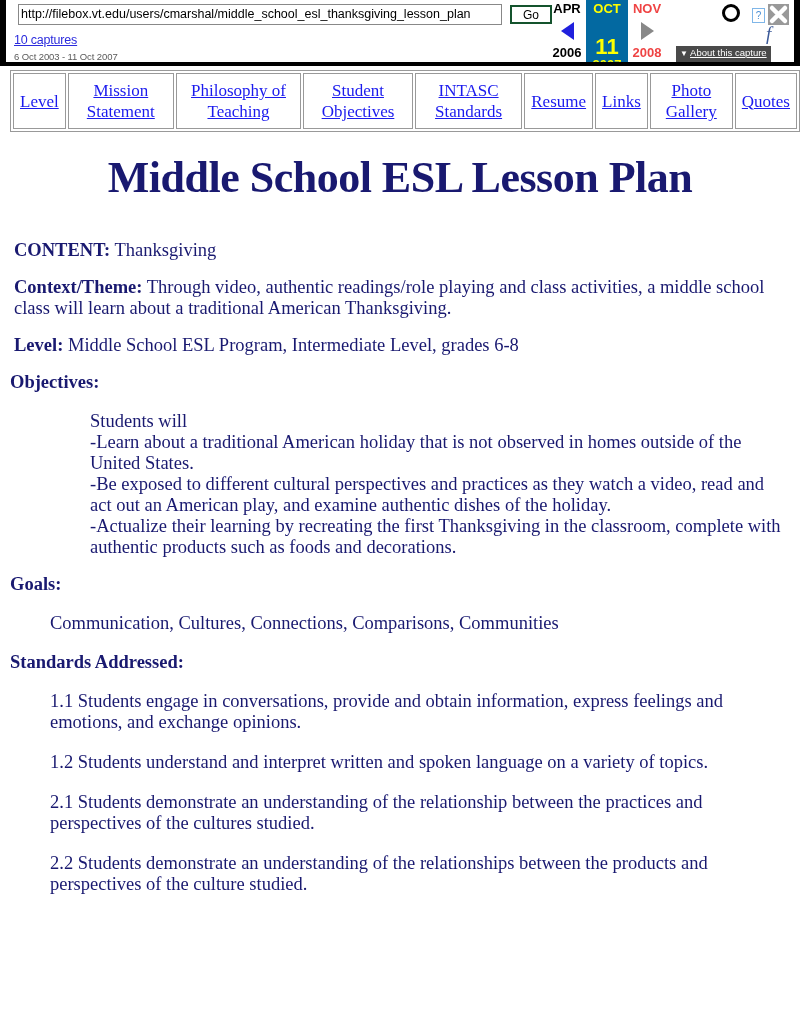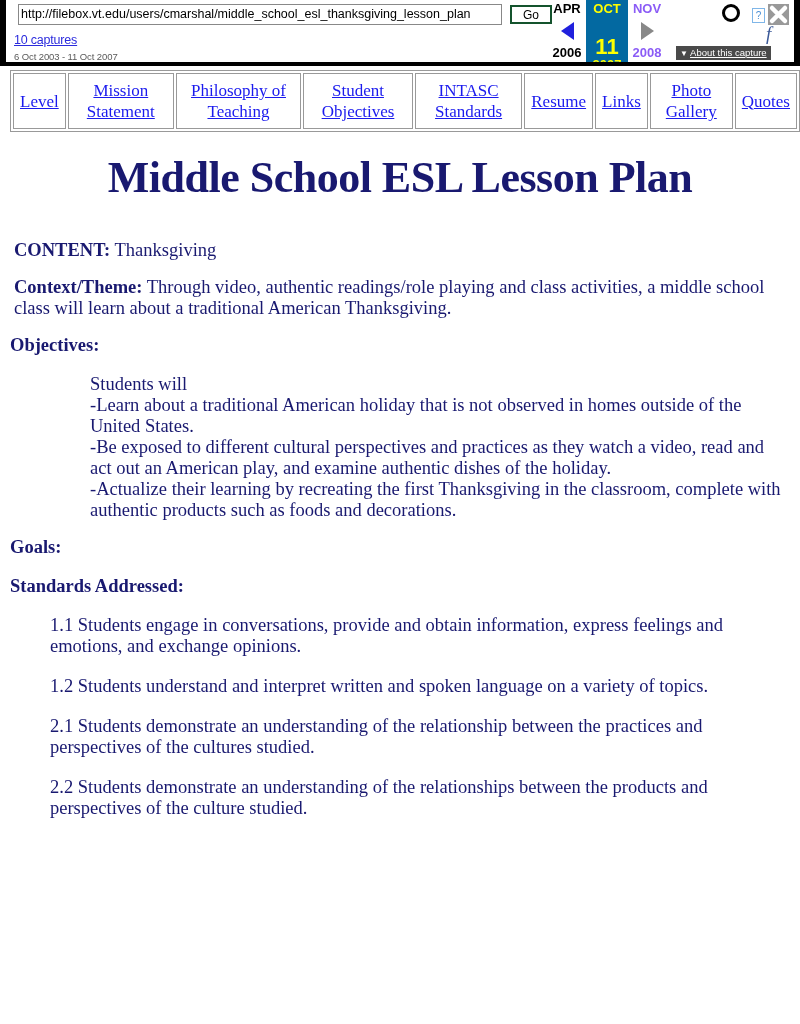--- a/index.html
+++ b/index.html
@@ -104,21 +104,21 @@
     width: 38px;
     display: flex;
     flex-direction: column;
     align-items: center;
     justify-content: space-between;
     padding: 2px 1px 2px 1px;
     box-sizing: border-box;
   }
   .wm-date-col.prev { color: #000000; }
   .wm-date-col.cur  { background: #0369a1; width: 42px; }
-  .wm-date-col.next { color: #8b5cf6; }
+  .wm-date-col.next { color: #ef4444; }
   .wm-mon { font-size: 13px; line-height: 14px; }
   .wm-day { font-size: 22px; line-height: 22px; color: #ffff00; margin-top: 20px; }
   .wm-yr  { font-size: 13px; line-height: 14px; }
   .wm-date-col.cur .wm-mon, .wm-date-col.cur .wm-yr { color: #ffff00; }
   .wm-arrow-prev {
     width: 0; height: 0;
     border-top: 9px solid transparent;
     border-bottom: 9px solid transparent;
     border-right: 13px solid #2020dd;
   }
@@ -168,21 +168,21 @@
     font-family: "Liberation Serif", "DejaVu Serif", serif;
     font-size: 19px;
     line-height: 19px;
     color: #3b5998;
     font-style: italic;
   }
 
   .wm-about {
     position: absolute;
     left: 676px; top: 46px;
-    height: 14px;
+    height: 26px;
     background: #4a4a4a;
     color: #ffffff;
     font-family: "Liberation Sans", "DejaVu Sans", sans-serif;
     font-size: 9.5px;
     line-height: 14px;
     padding: 0 4px;
     cursor: pointer;
     white-space: nowrap;
     text-align: right;
   }
@@ -360,30 +360,34 @@
   <h1 class="page-title">Middle School ESL Lesson Plan</h1>
 
   <p class="para">
     <span class="lbl">CONTENT:</span><span> Thanksgiving</span>
   </p>
 
   <p class="para">
     <span class="lbl">Context/Theme:</span><span> Through video, authentic readings/role playing and class activities, a middle school class will learn about a traditional American Thanksgiving.</span>
   </p>
 
+  <p class="para">
+    <span class="lbl">Level:</span><span> Middle School ESL Program, Intermediate Level, grades 6-8</span>
+  </p>
 
   <div class="section-head">Objectives:</div>
   <div class="indent-block">
     <div>Students will</div>
     <div>-Learn about a traditional American holiday that is not observed in homes outside of the United States.</div>
     <div>-Be exposed to different cultural perspectives and practices as they watch a video, read and act out an American play, and examine authentic dishes of the holiday.</div>
     <div>-Actualize their learning by recreating the first Thanksgiving in the classroom, complete with authentic products such as foods and decorations.</div>
   </div>
 
   <div class="section-head">Goals:</div>
+  <div class="goals-line">Communication, Cultures, Connections, Comparisons, Communities</div>
 
   <div class="section-head">Standards Addressed:</div>
   <div class="std-item">1.1 Students engage in conversations, provide and obtain information, express feelings and emotions, and exchange opinions.</div>
   <div class="std-item">1.2 Students understand and interpret written and spoken language on a variety of topics.</div>
   <div class="std-item">2.1 Students demonstrate an understanding of the relationship between the practices and perspectives of the cultures studied.</div>
   <div class="std-item">2.2 Students demonstrate an understanding of the relationships between the products and perspectives of the culture studied.</div>
 
 </div>
 
 </body></html>

